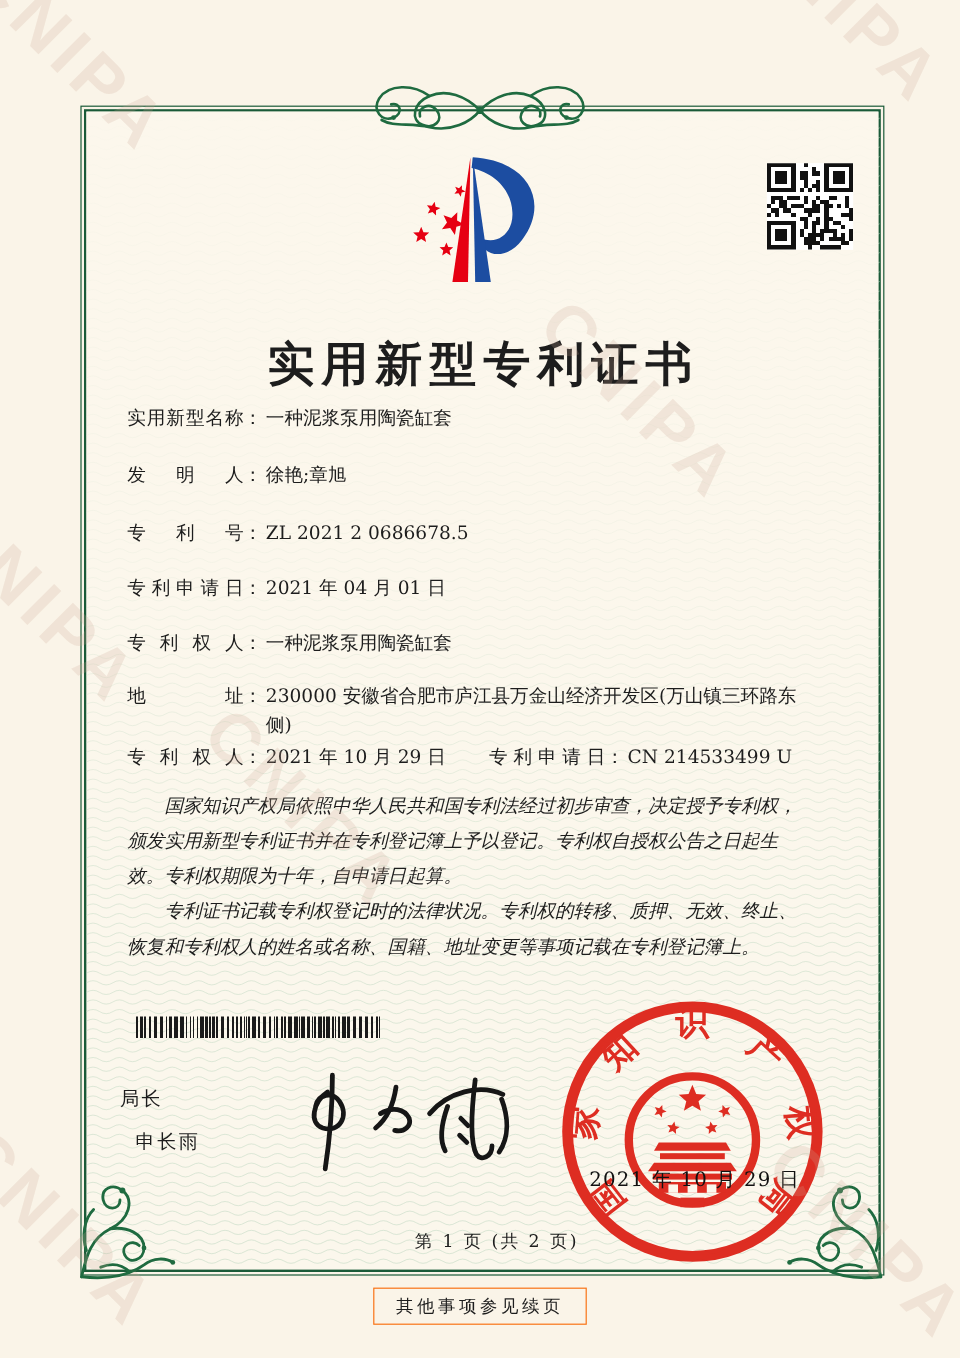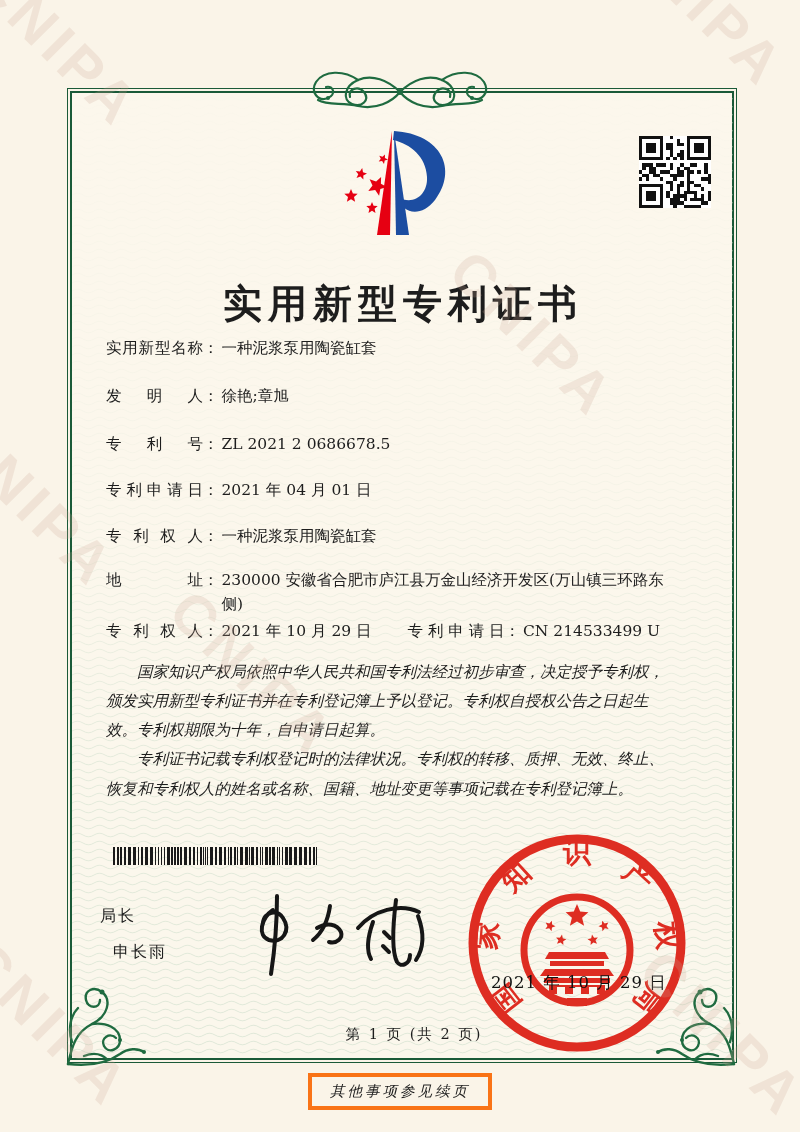--- a/index.html
+++ b/index.html
@@ -52,22 +52,22 @@
                  font-family:"Liberation Sans",sans-serif; }
   .signature { left:225px; top:888px; z-index:3; }
 
   .seal { left:462px; top:828px; z-index:4; opacity:0.95; }
   .seal-date { left:491px; top:972px; font-size:16.5px; letter-spacing:1px; z-index:5; color:#111; }
 
   .page-info { left:0; right:0; top:1025px; text-align:center; font-size:14.5px;
                letter-spacing:2px; z-index:3;padding-left:28px; }
 
   .footer-note { left:50%; transform:translateX(-50%); top:1073px; z-index:3;
-                 border:4px solid #f97316; background:rgba(250,244,232,0.6);
-                 padding:5px 18px; font-size:14.5px; font-style:italic; letter-spacing:3px; }
+                 border:1px solid #f97316; background:rgba(250,244,232,0.6);
+                 padding:5px 18px; font-size:14.5px; letter-spacing:3px; }
 
   .ornament { position:absolute; z-index:2; }
   .top-orn { left:288px; top:62px; }
   .corner-bl { left:58px; top:982px; }
   .corner-br { left:652px; top:982px; transform:scaleX(-1); }
 </style>
 </head>
 <body>
 
 <div class="page">

